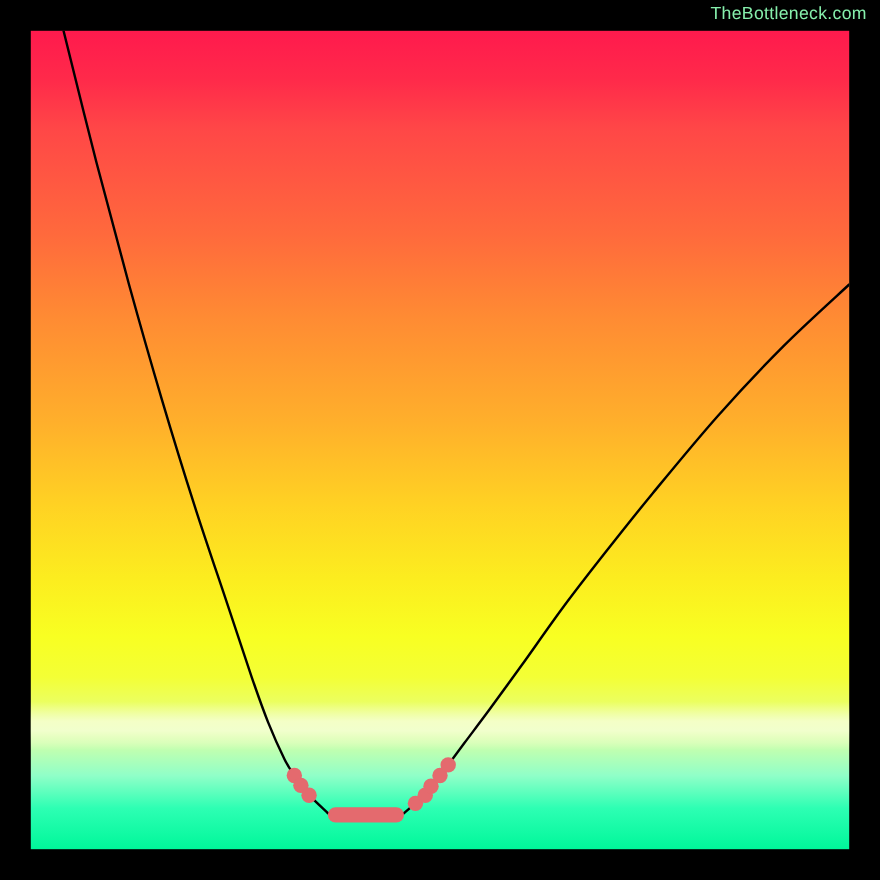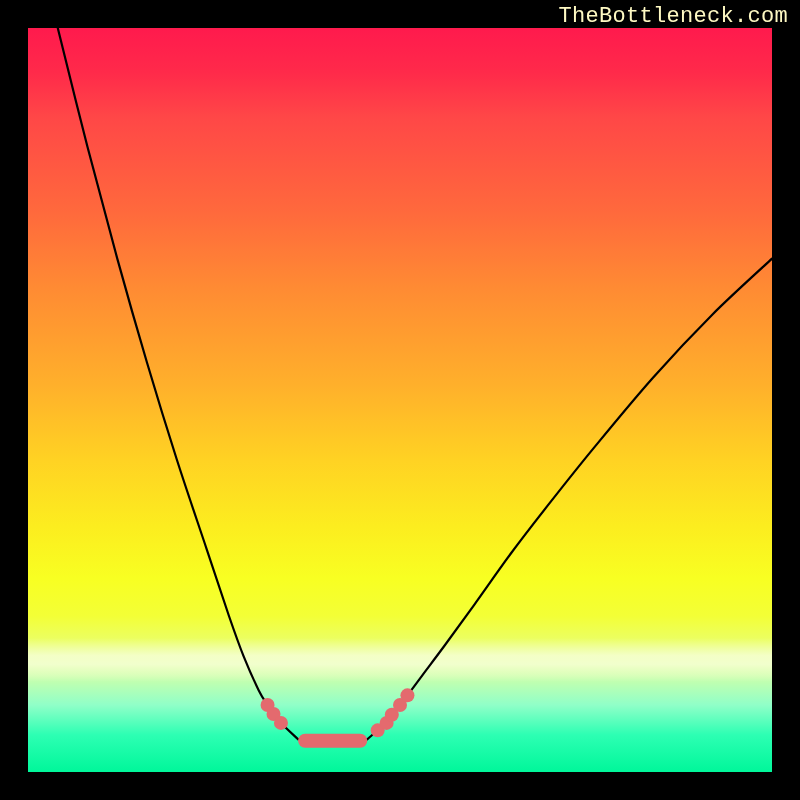--- a/index.html
+++ b/index.html
@@ -14,27 +14,26 @@
   .frame {
     position: relative;
     width: 800px;
     height: 800px;
     background: #000000;
   }
   .watermark {
     position: absolute;
     top: 4px;
     right: 12px;
-    color: #fef9c3;
-    font-size: 22px;
+    color: #86efac;
+    font-size: 16px;
     font-weight: 500;
     letter-spacing: 0.3px;
     z-index: 5;
     user-select: none;
-    font-family: Liberation Mono, monospace;
   }
   .plotarea {
     position: absolute;
     left: 28px;
     top: 28px;
     width: 744px;
     height: 744px;
     background: linear-gradient(to bottom,
       #ff1a4d 0%,
       #ff2a4a 6%,

